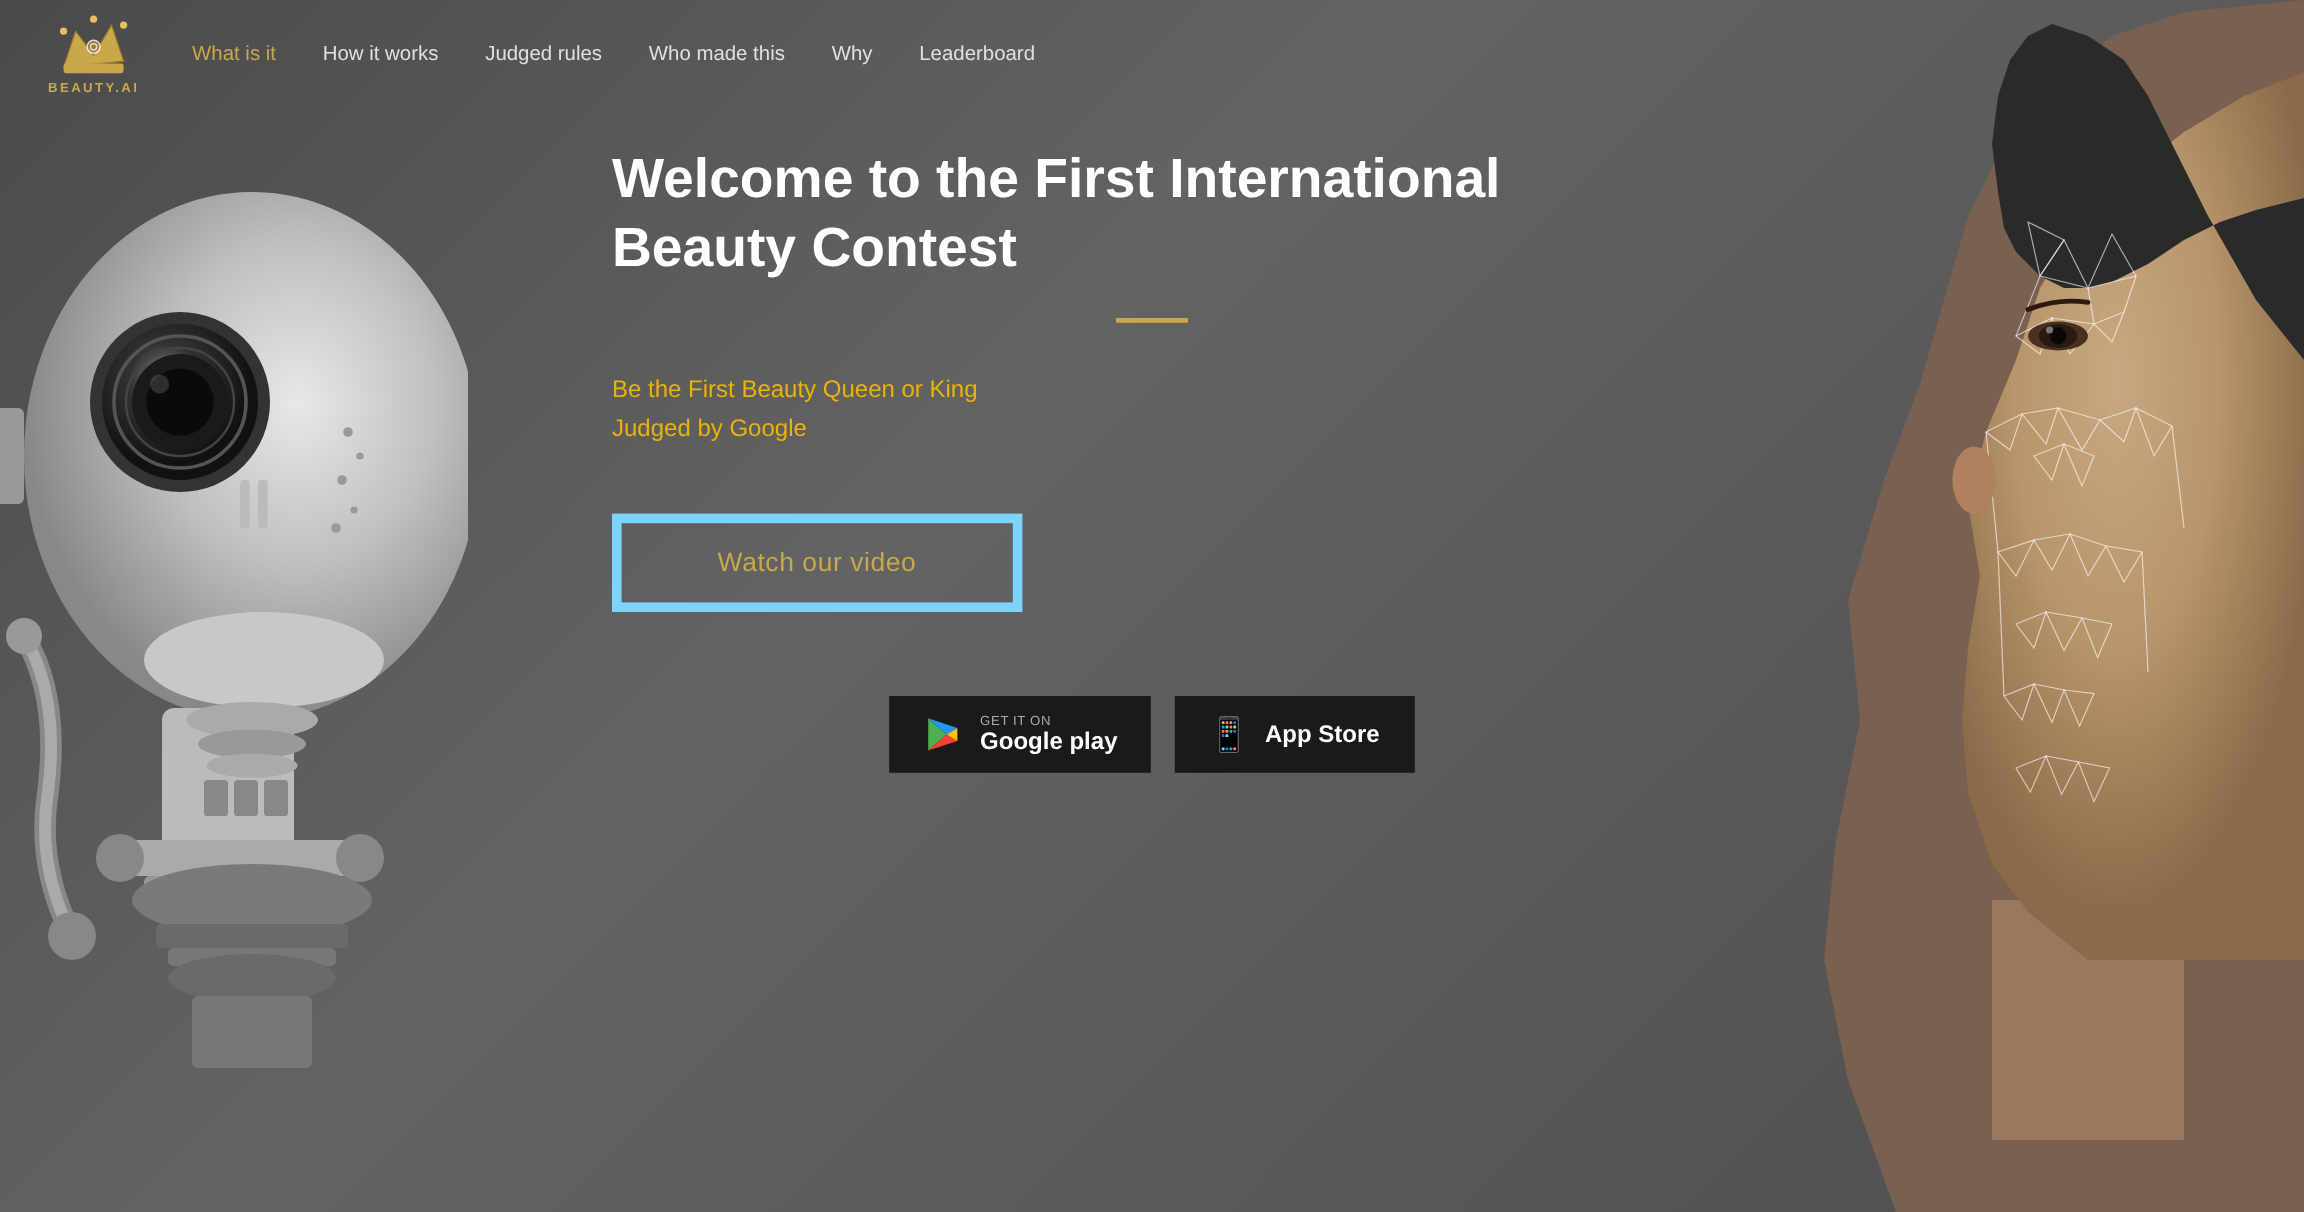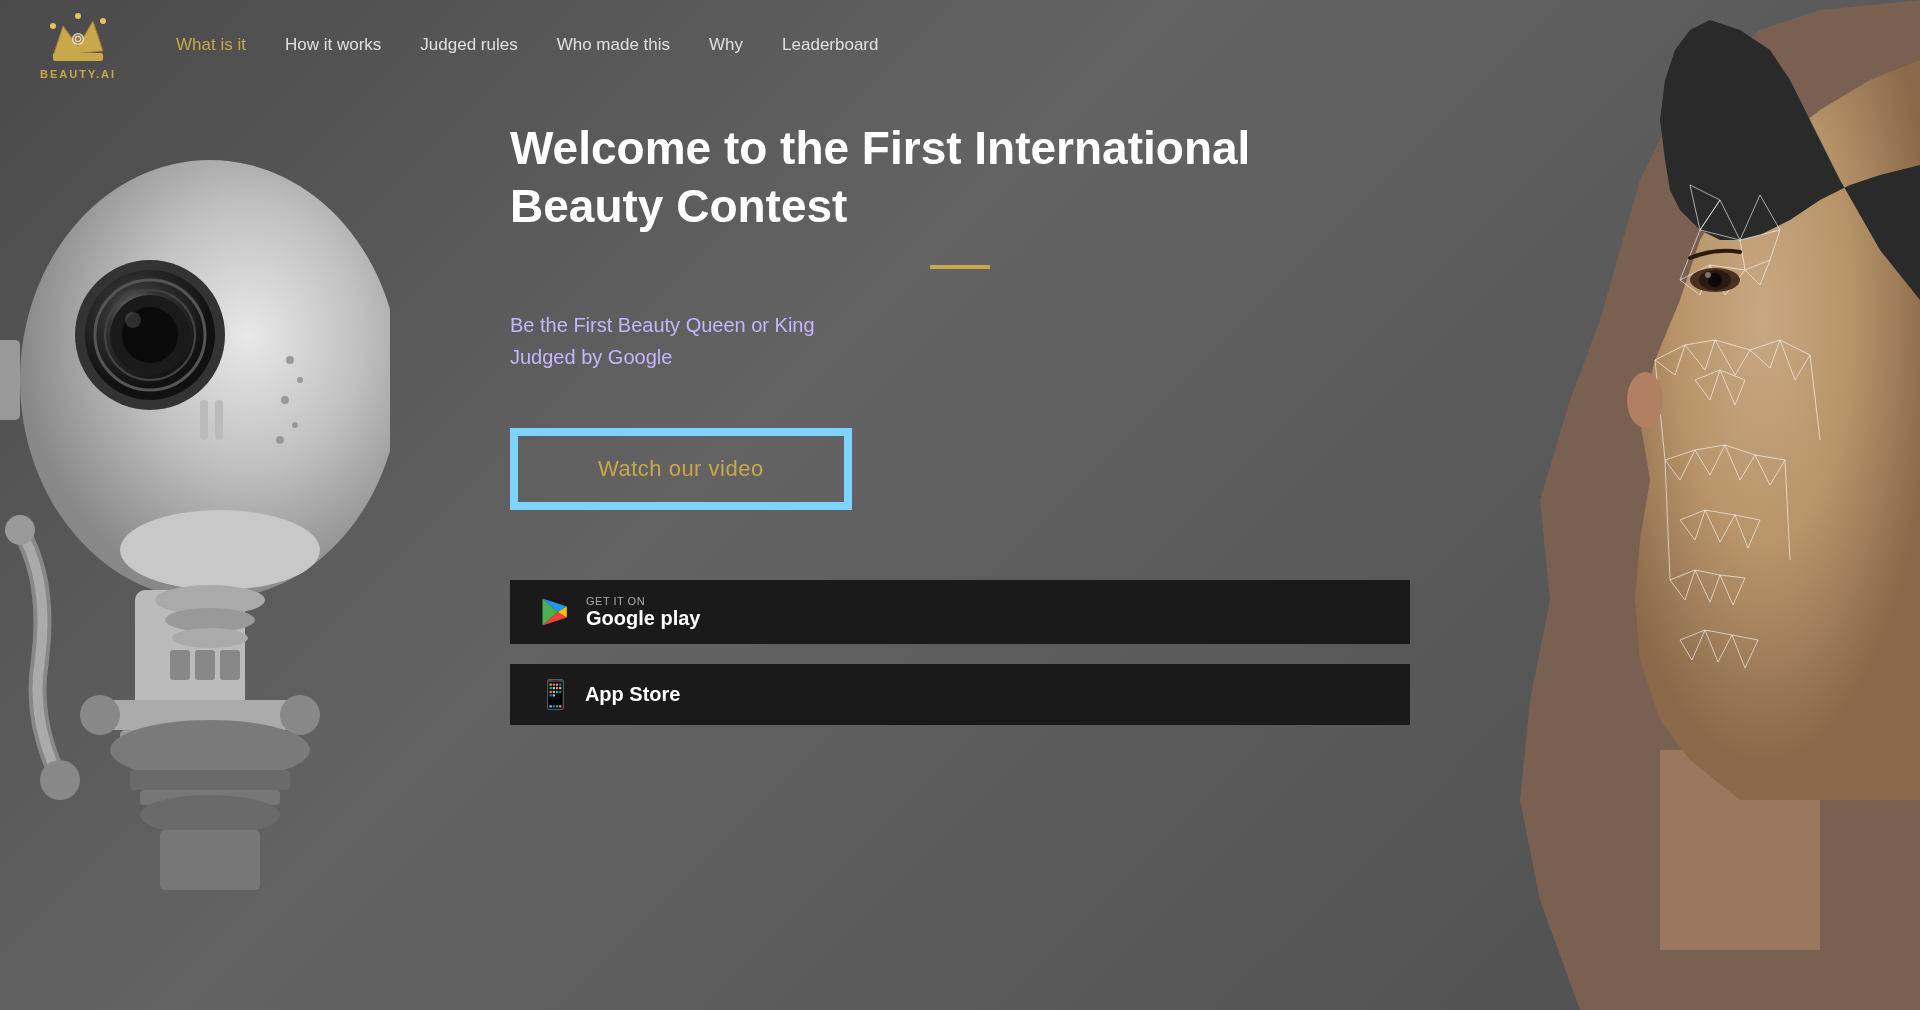--- a/index.html
+++ b/index.html
@@ -60,21 +60,21 @@
       display: flex;
       align-items: center;
       z-index: 10;
       padding: 0 40px;
     }
 
     .logo-area {
       display: flex;
       flex-direction: column;
       align-items: center;
-      margin-right: 60px;
+      margin-right: 44px;
     }
 
     .logo-icon {
       width: 60px;
       height: 55px;
     }
 
     .logo-text {
       color: #c8a84b;
       font-size: 11px;
@@ -121,21 +121,21 @@
 
     .gold-divider {
       width: 60px;
       height: 4px;
       background: #c8a84b;
       margin: 0 auto 40px auto;
     }
 
     .subtitle {
       font-size: 20px;
-      color: #c4b5fd;
+      color: #eab308;
       line-height: 1.6;
       margin-bottom: 55px;
     }
 
     .watch-btn {
       display: inline-block;
       padding: 20px 80px;
       border: 8px solid #7dd3fc;
       background: transparent;
       color: #c8a84b;
@@ -145,21 +145,20 @@
       text-decoration: none;
       letter-spacing: 0.5px;
       transition: all 0.2s;
       margin-bottom: 70px;
     }
 
     .app-buttons {
       display: flex;
       gap: 20px;
       justify-content: center;
-      flex-direction: column;
     }
 
     .app-btn {
       display: flex;
       align-items: center;
       gap: 12px;
       background: #1a1a1a;
       color: white;
       padding: 14px 28px;
       cursor: pointer;

